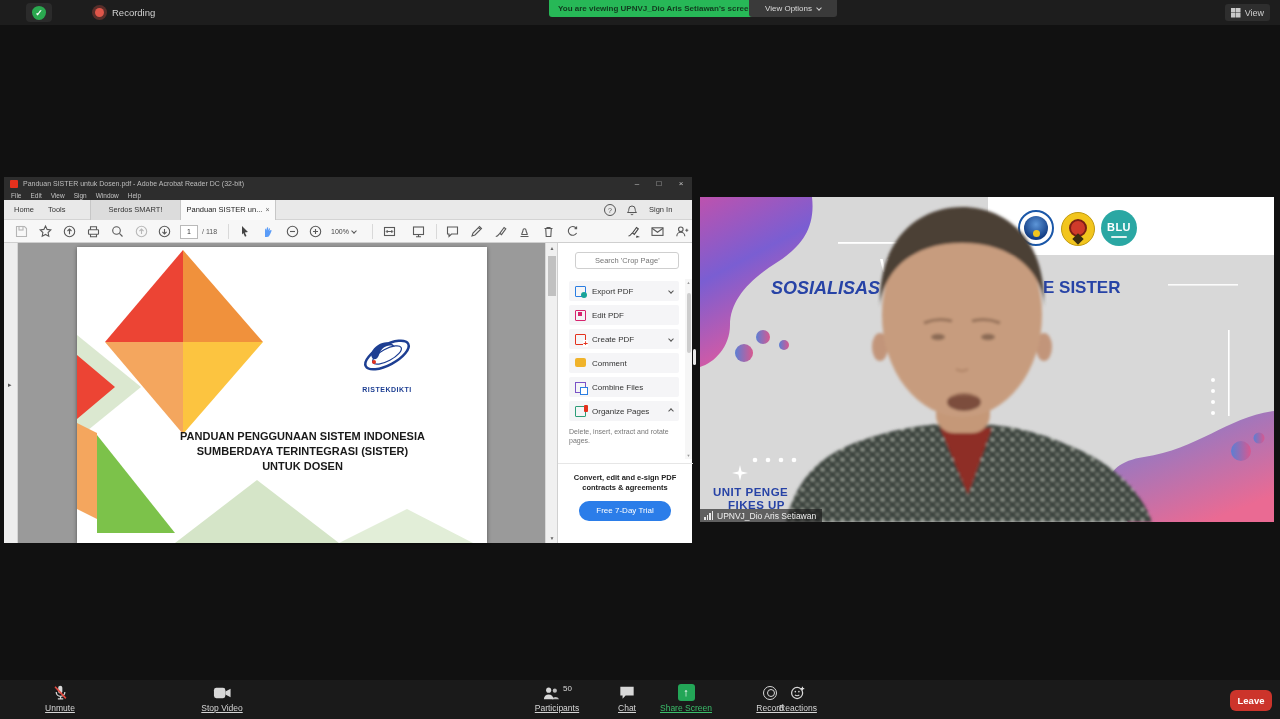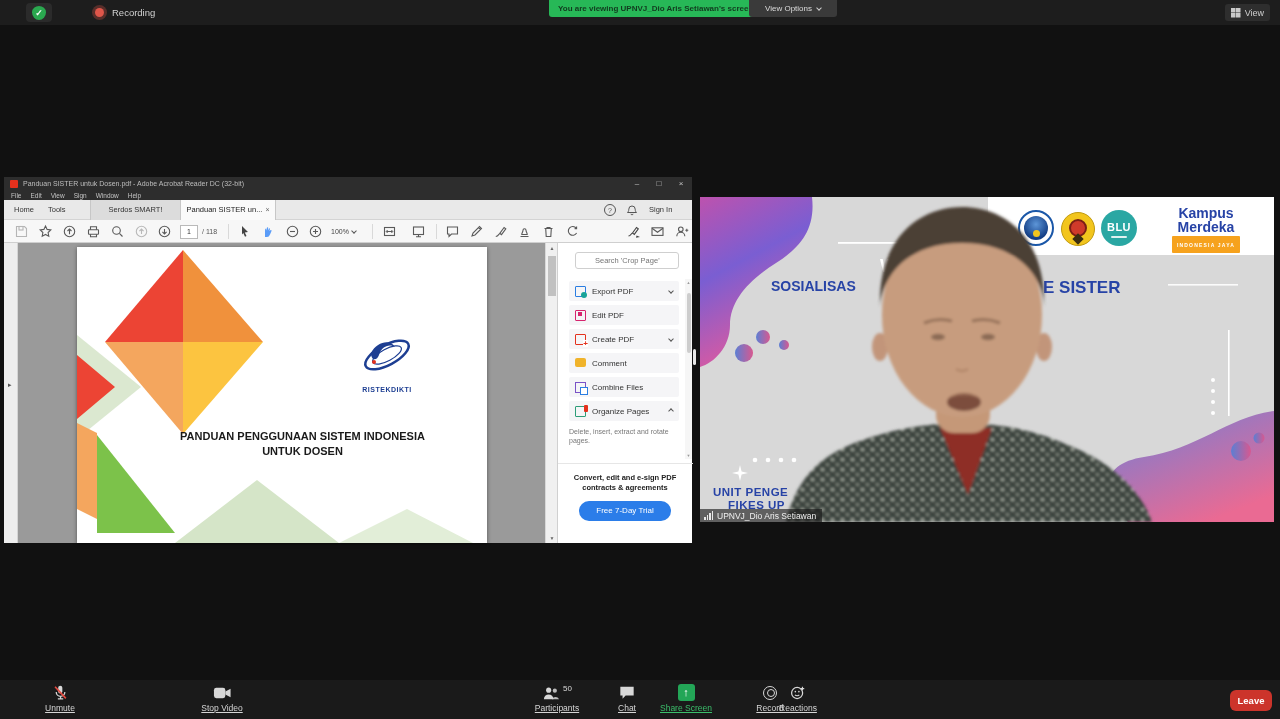--- a/index.html
+++ b/index.html
@@ -90,21 +90,21 @@
   #pthumb { position:absolute; right:1px; top:14px; width:4px; height:60px; background:#cdcdcd; border-radius:2px; }
   #ptrack .arr { position:absolute; left:0; width:7px; text-align:center; font-size:4px; color:#999; }
 
   
   #resize-handle { left:693px; top:349px; width:3px; height:16px; background:#e8e8e8; border-radius:2px; }
 
   
   #video { left:700px; top:197px; width:574px; height:325px; background:#d8d8d8; overflow:hidden; }
   .slide-text { position:absolute; font-weight:bold; color:#2743a6; white-space:nowrap; }
   #slide-wo { left:180px; top:59px; font-size:18px; color:#fff; letter-spacing:2px; }
-  #slide-sosialisas { left:71px; top:81px; font-size:14px; }
+  #slide-sosialisas { left:71px; top:81px; font-size:18px;font-style:italic; }
   #slide-esister { left:343px; top:81px; font-size:17px; }
   #unit-l1 { left:13px; top:289px; font-size:11.5px; letter-spacing:.5px; }
   #unit-l2 { left:28px; top:302px; font-size:11.5px; letter-spacing:.5px; }
   #logo-card { position:absolute; left:288px; top:0; width:286px; height:58px; background:#fff; border-bottom-left-radius:30px; }
   #logo-kemdikbud { position:absolute; left:30px; top:13px; width:36px; height:36px; border-radius:50%; background:#fff; border:2px solid #1a57a8; }
   #logo-kemdikbud i { position:absolute; left:4px; top:4px; right:4px; bottom:4px; border-radius:50%; background:radial-gradient(circle at 50% 35%, #5d96d8, #143f86 70%); }
   #logo-kemdikbud b { position:absolute; left:13px; top:18px; width:7px; height:7px; border-radius:50%; background:#f2c51d; }
   #logo-upn { position:absolute; left:73px; top:15px; width:34px; height:34px; border-radius:50%; background:#f2c51d; border:1px solid #c09a10; }
   #logo-upn i { position:absolute; left:7px; top:6px; width:18px; height:18px; border-radius:50%; background:#cf3a2a; border:2px solid #7a1f15; }
   #logo-upn b { position:absolute; left:12px; top:22px; width:8px; height:8px; background:#3a2e10; transform:rotate(45deg); }
@@ -340,20 +340,21 @@
           <polygon points="262,296 330,262 396,296" fill="#e2eed8"></polygon>
           <g transform="translate(310,108)">
             <ellipse rx="24" ry="10" transform="rotate(-28)" fill="none" stroke="#1d3e92" stroke-width="2.5"></ellipse>
             <ellipse rx="16" ry="6" transform="rotate(-28)" fill="none" stroke="#1d3e92" stroke-width="1.2"></ellipse>
             <path d="M-16,-2 C-10,-14 4,-16 8,-8 C2,-12 -6,-8 -8,0 C-10,6 -16,6 -16,-2 Z" fill="#1d3e92"></path>
             <circle cx="-13" cy="7" r="2" fill="#e4311d"></circle>
           </g>
         </svg>
         <div id="pdf-title">
           <div>PANDUAN PENGGUNAAN SISTEM INDONESIA</div>
+          <div>SUMBERDAYA TERINTEGRASI (SISTER)</div>
           <div>UNTUK DOSEN</div>
         </div>
         <div id="pdf-logo-caption">RISTEKDIKTI</div>
       </div>
 
       <div id="vscroll" class="abs">
         <span class="arr" style="top:2px">▲</span>
         <div id="vthumb"></div>
         <span class="arr" style="bottom:2px">▼</span>
       </div>
@@ -455,25 +456,20 @@
     <div id="logo-card">
       <div id="logo-kemdikbud">
           <i></i>
           <b></b>
         </div>
       <div id="logo-upn">
           <i></i>
           <b></b>
         </div>
       <div id="logo-blu">BLU</div>
-      <div id="logo-kampus">
-        <div>Kampus</div>
-        <div>Merdeka</div>
-        <span id="kampus-banner">INDONESIA JAYA</span>
-      </div>
     </div>
 
     <svg viewBox="0 0 574 325" width="574" height="325" style="position:absolute;left:0;top:0">
       <defs>
         <pattern id="batik" width="10" height="10" patternUnits="userSpaceOnUse">
           <rect width="10" height="10" fill="#39403b"></rect>
           <circle cx="2.5" cy="2.5" r="1.6" fill="#cdd3c6" opacity=".85"></circle>
           <circle cx="7.5" cy="7.5" r="1.6" fill="#aeb6a8" opacity=".7"></circle>
           <path d="M0,10 L10,0" stroke="#8a9184" stroke-width=".6" opacity=".5"></path>
         </pattern>

